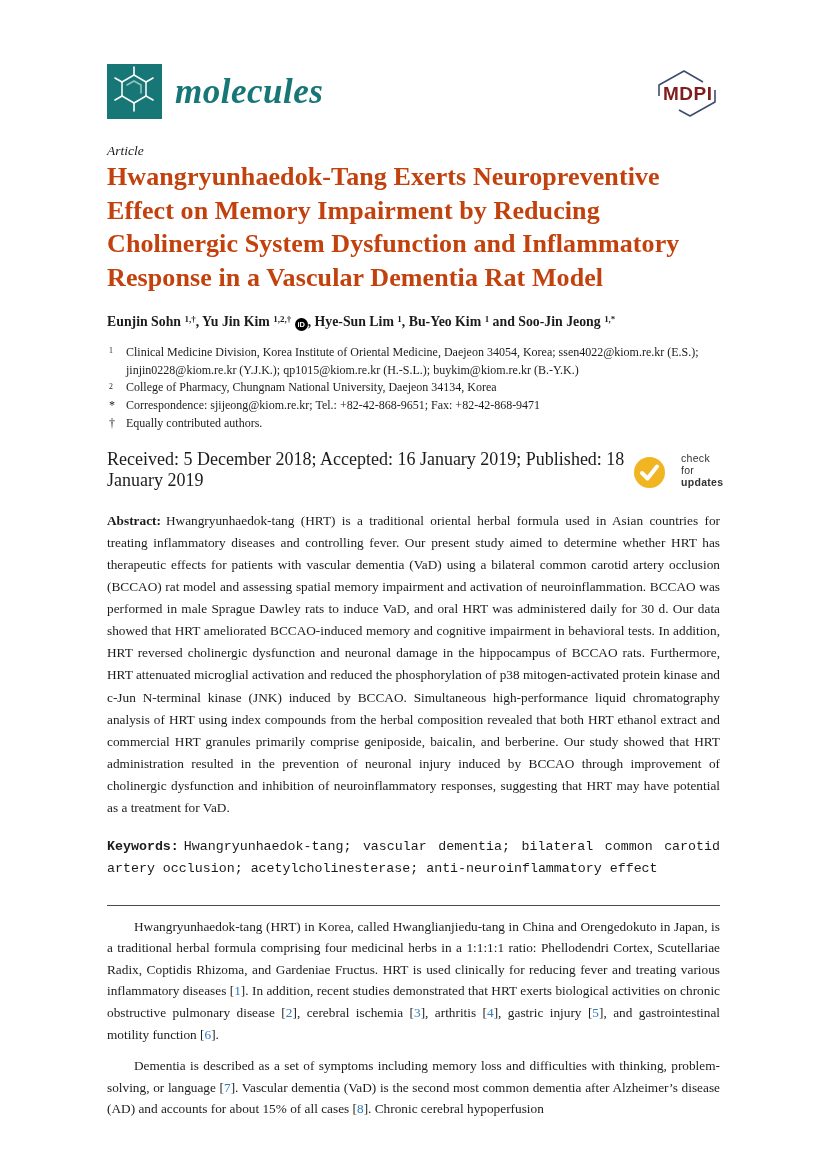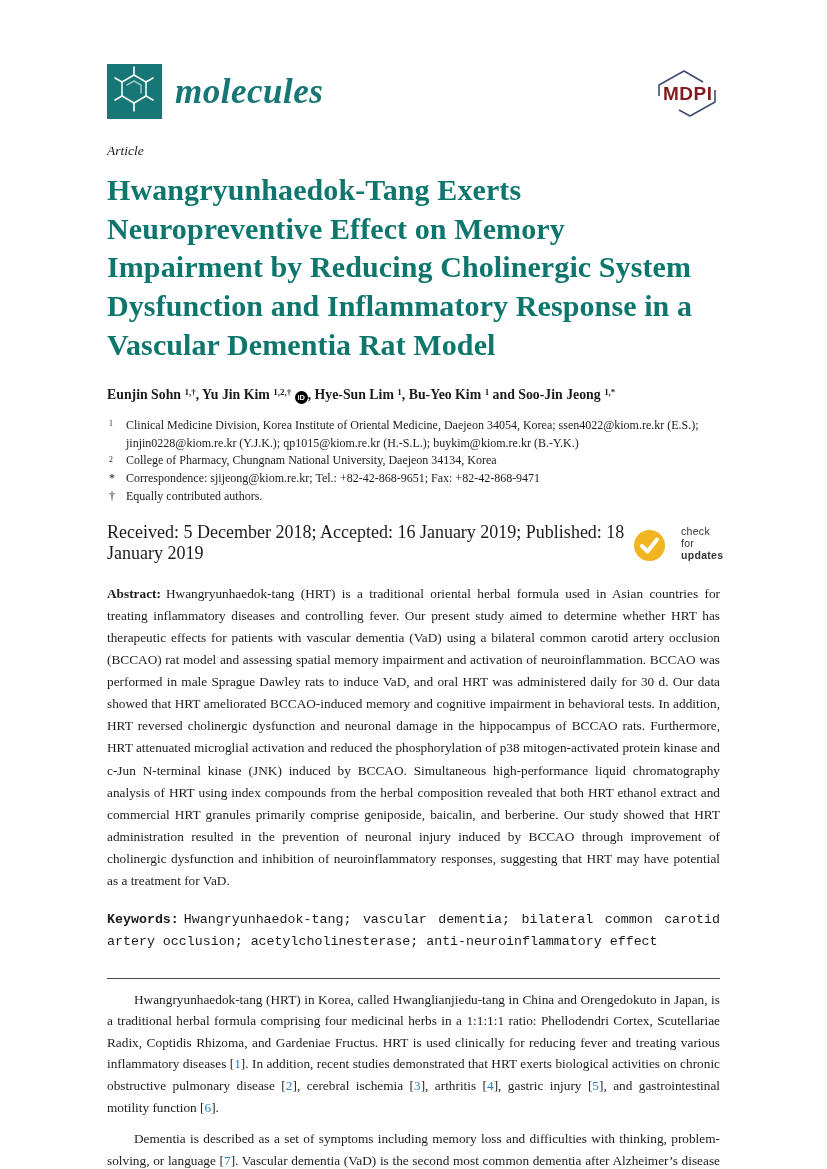--- a/index.html
+++ b/index.html
@@ -27,23 +27,23 @@
   .mdpi-logo svg{position:absolute;left:0;top:0;}
   .mdpi-word{
     position:absolute;left:9px;top:15px;
     font-family:"Liberation Sans","DejaVu Sans",sans-serif;
     font-weight:bold;font-size:19px;color:#7f1d1d;letter-spacing:0.5px;
   }
 
   .article-type{font-style:italic;font-size:13.5px;margin-top:19px;}
 
   .title{
-    margin-top:12px;width:100%;
-    font-size:30px;font-weight:bold;line-height:1.29;
-    letter-spacing:0.1px;color:#0f766e;
+    margin-top:1px;width:100%;
+    font-size:26px;font-weight:bold;line-height:1.29;
+    letter-spacing:0.1px;color:#c2410c;
   }
 
   .authors{margin-top:15px;font-size:13.8px;font-weight:bold;line-height:1.4;}
   .sup{font-size:0.65em;position:relative;top:-0.45em;}
   .ref{color:#2e7bbf;}
   .b{font-weight:bold;}
   .i{font-style:italic;}
 
   .orcid{
     display:inline-block;width:13px;height:13px;border-radius:50%;

